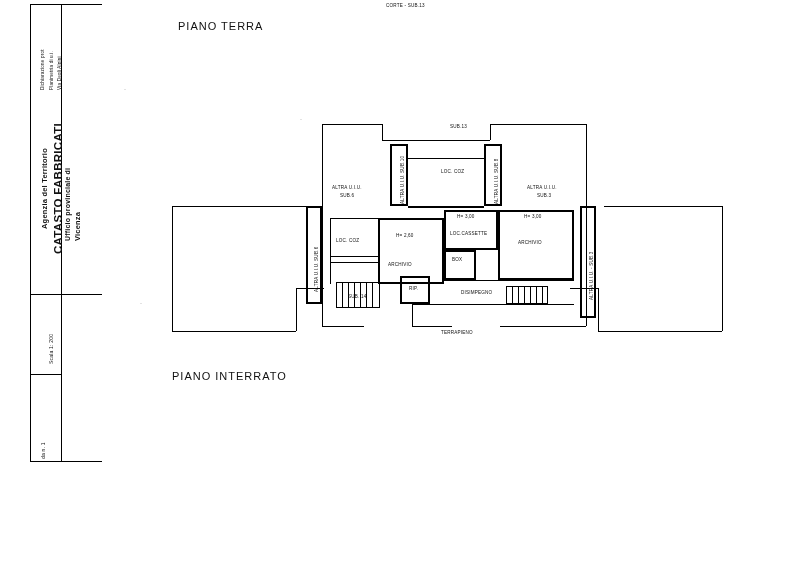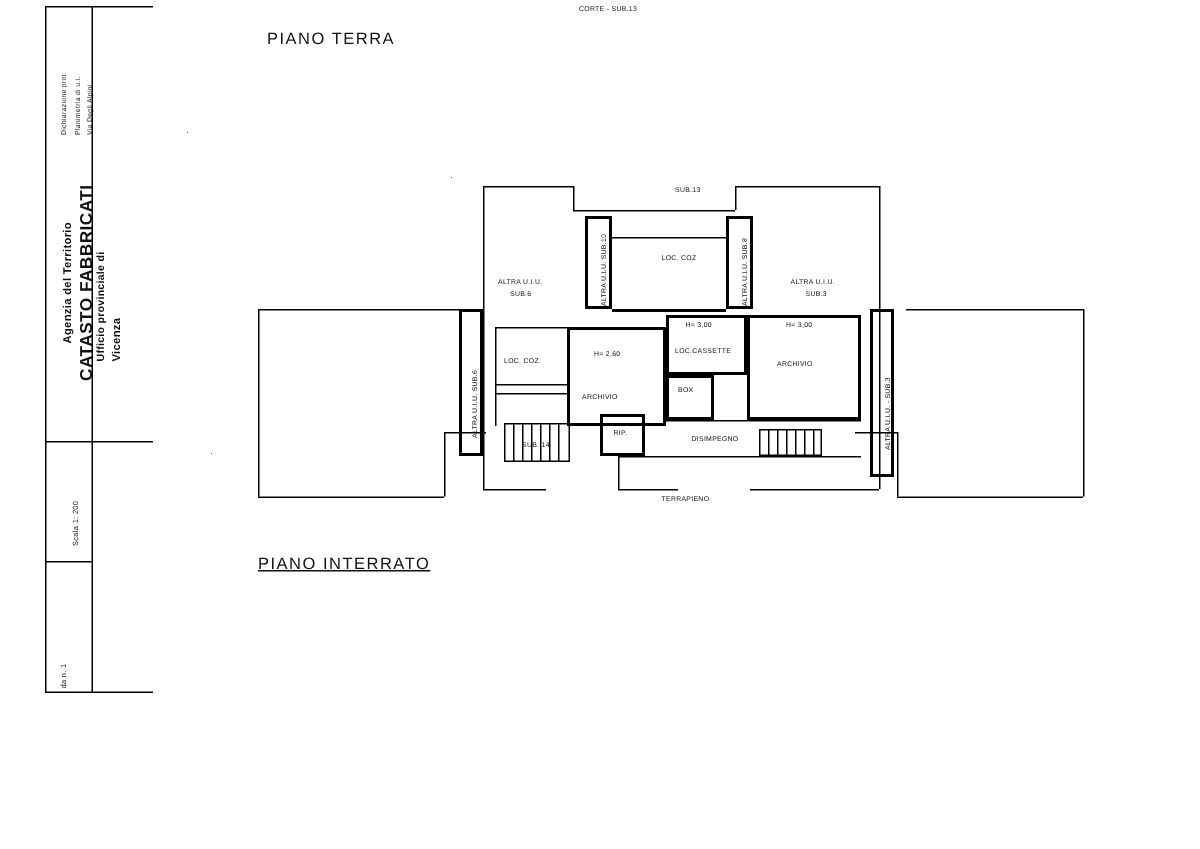--- a/index.html
+++ b/index.html
@@ -104,21 +104,21 @@
     <div class="lbl vert ufficio" style="left:34px; top:237px;">Ufficio provinciale di</div>
     <div class="lbl vert vicenza" style="left:43px; top:237px;">Vicenza</div>
 
     <div class="lbl vert xsmall" style="left:18px; top:360px;">Scala 1: 200</div>
     <div class="lbl vert xsmall" style="left:10px; top:455px;">da n. 1</div>
   </div>
 
   <div class="lbl tiny" style="left:386px; top:3px;">CORTE - SUB.13</div>
 
   <div class="lbl plan-label" style="left:178px; top:20px;">PIANO TERRA</div>
-  <div class="lbl plan-label" style="left:172px; top:370px;text-decoration:underline;">PIANO INTERRATO</div>
+  <div class="lbl plan-label" style="left:172px; top:370px;">PIANO INTERRATO</div>
 
   <div class="line hline" style="left:172px; top:206px; width:150px;"></div>
   <div class="line vline" style="left:172px; top:206px; height:125px;"></div>
   <div class="line hline" style="left:172px; top:331px; width:124px;"></div>
   <div class="line vline" style="left:296px; top:288px; height:43px;"></div>
   <div class="line hline" style="left:296px; top:288px; width:28px;"></div>
 
   <div class="line hline" style="left:604px; top:206px; width:118px;"></div>
   <div class="line vline" style="left:722px; top:206px; height:125px;"></div>
   <div class="line hline" style="left:598px; top:331px; width:124px;"></div>

